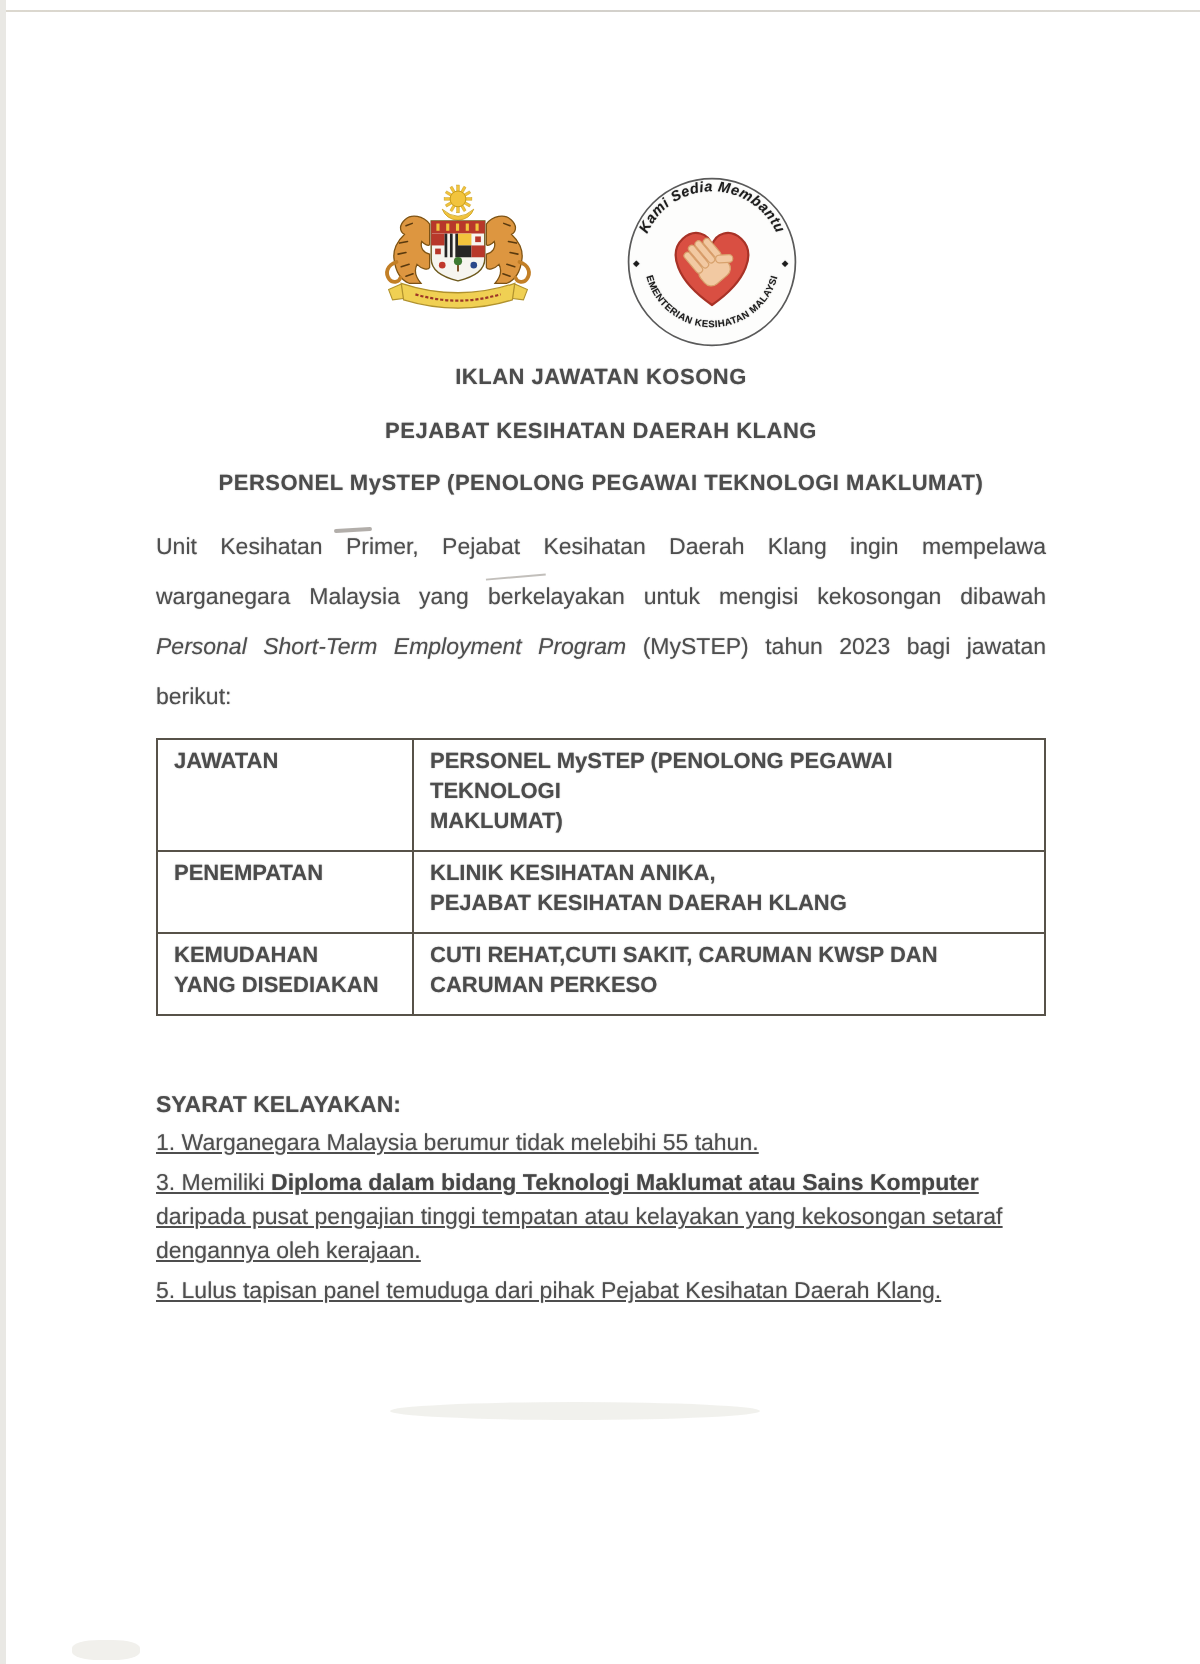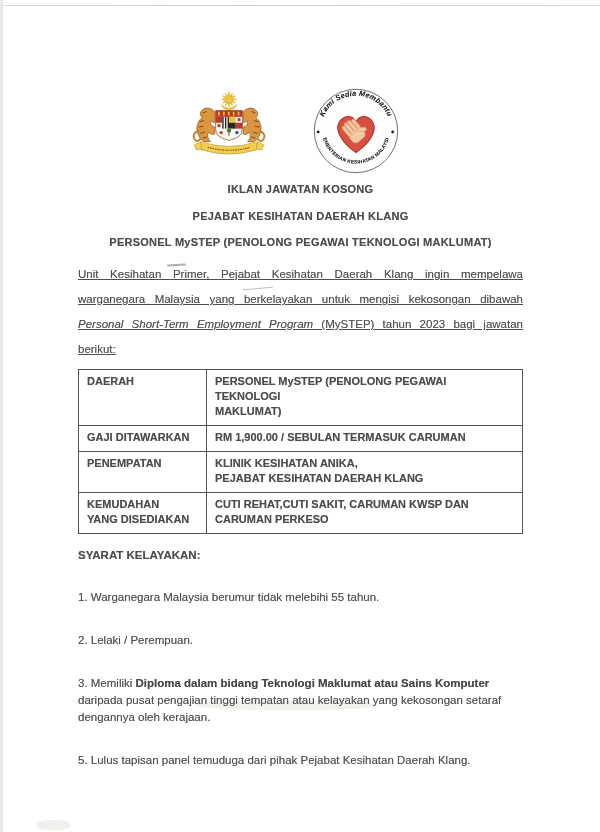--- a/index.html
+++ b/index.html
@@ -31,33 +31,33 @@
   .coat-svg { width:96px; height:82px; }
   .moh-svg  { width:86px; height:86px; }
 
   .title { text-align:center; font-size:11px; font-weight:bold; color:#4c4c4c;
            letter-spacing:.25px; line-height:13px; }
   .t1 { margin-top:9px; }
   .t2 { margin-top:14px; }
   .t3 { margin-top:13px; }
 
   .intro { margin:13px 0 0 0; font-size:11.5px; line-height:25px;
-           text-align:justify; color:#4e4e4e;text-decoration:underline; }
+           text-align:justify; color:#4e4e4e; }
   .intro i { font-style:italic; }
 
   table.job { margin-top:7px; width:445px; border-collapse:collapse;
               font-size:11px; font-weight:bold; color:#4c4c4c; table-layout:fixed; }
   table.job td { border:1.6px solid #575249; vertical-align:top;
                  padding:4px 8px 6px 8px; line-height:15px; white-space:pre-line; }
   td.cell-label { width:111px; }
 
-  .req-title { margin-top:14px; font-size:11.5px; font-weight:bold;
+  .req-title { margin-top:38px; font-size:11.5px; font-weight:bold;
                color:#4c4c4c; line-height:15px; }
-  .req { margin:26px 0 0 0; font-size:11.5px; line-height:17px;
-         color:#4e4e4e; }
+  .req { margin:3px 0 0 0; font-size:11.5px; line-height:17px;
+         color:#4e4e4e;text-decoration:underline; }
   .req b { color:#454545; }
 </style>
 </head>
 <body>
 
 <div class="scan-top"></div>
 <div class="scan-left"></div>
 <div class="mark-underline"></div>
 <div class="mark-squiggle"></div>
 <div class="mark-smudge"></div>
@@ -181,46 +181,41 @@
 
   <div class="title t1">IKLAN JAWATAN KOSONG</div>
   <div class="title t2">PEJABAT KESIHATAN DAERAH KLANG</div>
   <div class="title t3">PERSONEL MySTEP (PENOLONG PEGAWAI TEKNOLOGI MAKLUMAT)</div>
 
   <p class="intro"><span>Unit Kesihatan Primer, Pejabat Kesihatan Daerah Klang ingin mempelawa warganegara Malaysia yang berkelayakan untuk mengisi kekosongan dibawah </span><i>Personal Short-Term Employment Program</i><span> (MySTEP) tahun 2023 bagi jawatan berikut:</span></p>
 
   <table class="job">
     <tbody>
       <tr>
-        <td class="cell-label">DAERAH</td>
+        <td class="cell-label">JAWATAN</td>
         <td class="cell-value">PERSONEL MySTEP (PENOLONG PEGAWAI TEKNOLOGI
 MAKLUMAT)</td>
-      </tr>
-      <tr>
-        <td class="cell-label">GAJI DITAWARKAN</td>
-        <td class="cell-value">RM 1,900.00 / SEBULAN TERMASUK CARUMAN</td>
       </tr>
       <tr>
         <td class="cell-label">PENEMPATAN</td>
         <td class="cell-value">KLINIK KESIHATAN ANIKA,
 PEJABAT KESIHATAN DAERAH KLANG</td>
       </tr>
       <tr>
         <td class="cell-label">KEMUDAHAN
 YANG DISEDIAKAN</td>
         <td class="cell-value">CUTI REHAT,CUTI SAKIT, CARUMAN KWSP DAN
 CARUMAN PERKESO</td>
       </tr>
     </tbody>
   </table>
 
   <div class="req-title">SYARAT KELAYAKAN:</div>
 
   <p class="req"><span>1. Warganegara Malaysia berumur tidak melebihi 55 tahun.</span><b></b><span></span></p>
 
-  <p class="req"><span>2. Lelaki / Perempuan.</span><b></b><span></span></p>
 
 
   <p class="req"><span>3. Memiliki </span><b>Diploma dalam bidang Teknologi Maklumat atau Sains Komputer</b><span> daripada pusat pengajian tinggi tempatan atau kelayakan yang kekosongan setaraf dengannya oleh kerajaan.</span></p>
 
   <p class="req"><span>5. Lulus tapisan panel temuduga dari pihak Pejabat Kesihatan Daerah Klang.</span><b></b><span></span></p>
 
 </div>
 
 </body></html>

